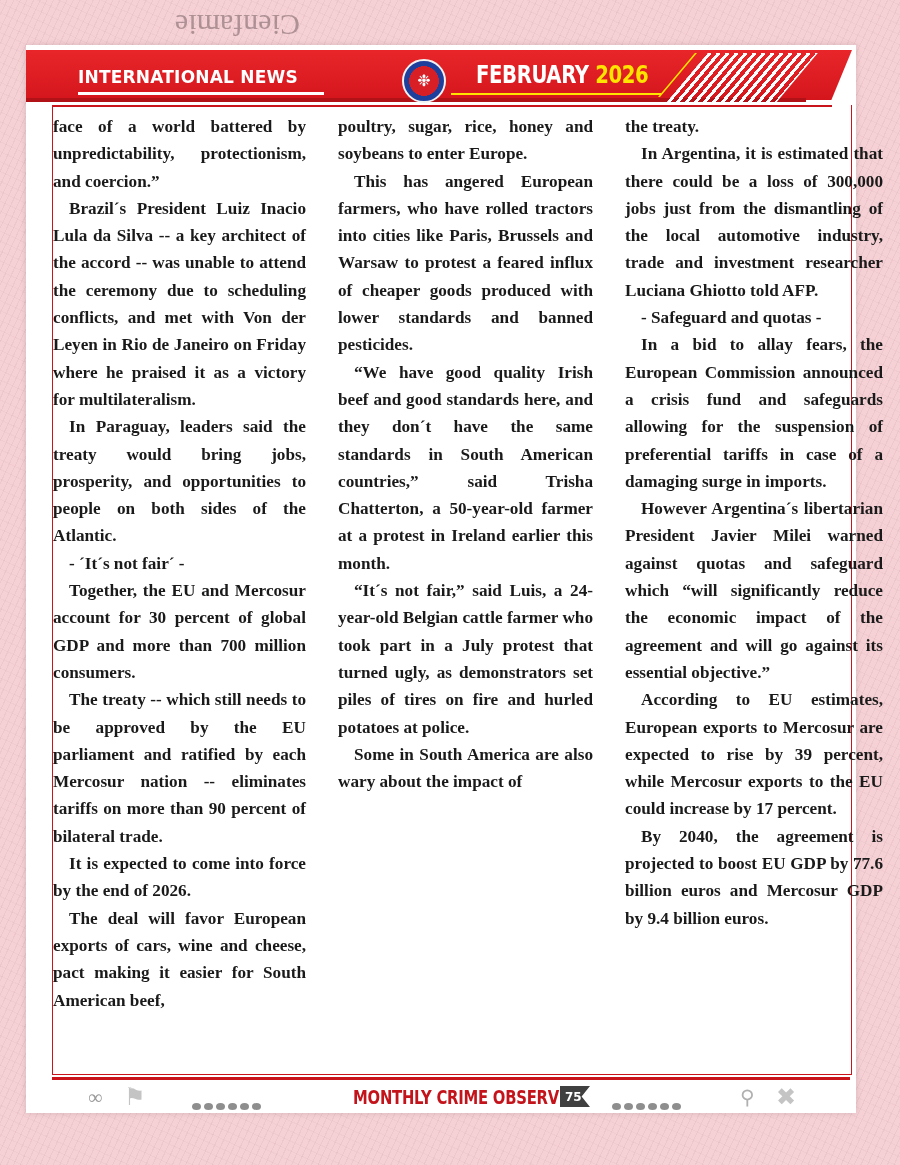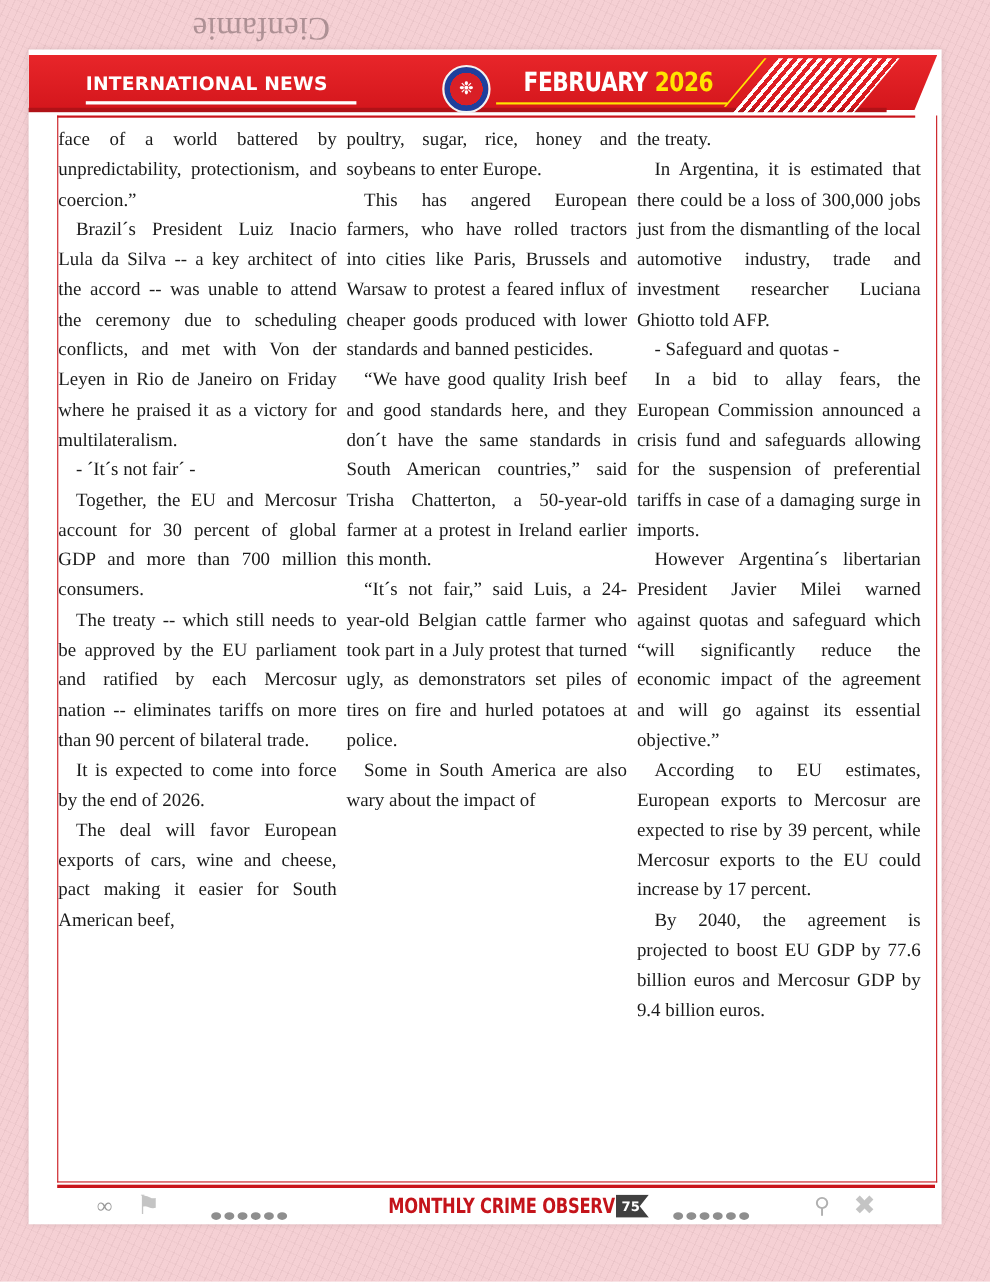--- a/index.html
+++ b/index.html
@@ -73,21 +73,21 @@
   .frame {
     position: absolute; left: 26px; top: 60px; width: 800px; height: 970px;
     border: 1.5px solid #c9141b; border-top: none;
   }
   .frame-top {
     position: absolute; left: 26px; top: 60px; width: 780px; height: 1.5px; background: #c9141b;
   }
   
   .columns {
     position: absolute; left: 27px; top: 68px; width: 799px; height: 960px;
-    display: grid; grid-template-columns: 253px 255px 258px; column-gap: 9px;
+    display: grid; grid-template-columns: 253px 255px 258px; column-gap: 32px; font-weight: bold;
   }
   .col { font-size: 17.2px; line-height: 27.3px; color: #1a1a1a; text-align: justify; }
   .col p { text-indent: 16px; }
   .col p.cont { text-indent: 0; }
   .col p.sub { text-indent: 16px; text-align: left; }
   
   .footer-line {
     position: absolute; left: 26px; top: 1032px; width: 798px; height: 3px; background: #c9141b;
   }
   .footer {
@@ -131,20 +131,21 @@
   <div class="month-slash"></div>
   <div class="stripes"></div>
 
   <div class="frame-top"></div>
   <div class="frame"></div>
 
   <div class="columns">
     <div class="col">
       <p class="cont">face of a world battered by unpredictability, protectionism, and coercion.”</p>
       <p>Brazil´s President Luiz Inacio Lula da Silva -- a key architect of the accord -- was unable to attend the ceremony due to scheduling conflicts, and met with Von der Leyen in Rio de Janeiro on Friday where he praised it as a victory for multilateralism.</p>
+      <p>In Paraguay, leaders said the treaty would bring jobs, prosperity, and opportunities to people on both sides of the Atlantic.</p>
       <p class="sub">- ´It´s not fair´ -</p>
       <p>Together, the EU and Mercosur account for 30 percent of global GDP and more than 700 million consumers.</p>
       <p>The treaty -- which still needs to be approved by the EU parliament and ratified by each Mercosur nation -- eliminates tariffs on more than 90 percent of bilateral trade.</p>
       <p>It is expected to come into force by the end of 2026.</p>
       <p>The deal will favor European exports of cars, wine and cheese, pact making it easier for South American beef,</p>
     </div>
     <div class="col">
       <p class="cont">poultry, sugar, rice, honey and soybeans to enter Europe.</p>
       <p>This has angered European farmers, who have rolled tractors into cities like Paris, Brussels and Warsaw to protest a feared influx of cheaper goods produced with lower standards and banned pesticides.</p>
       <p>“We have good quality Irish beef and good standards here, and they don´t have the same standards in South American countries,” said Trisha Chatterton, a 50-year-old farmer at a protest in Ireland earlier this month.</p>

